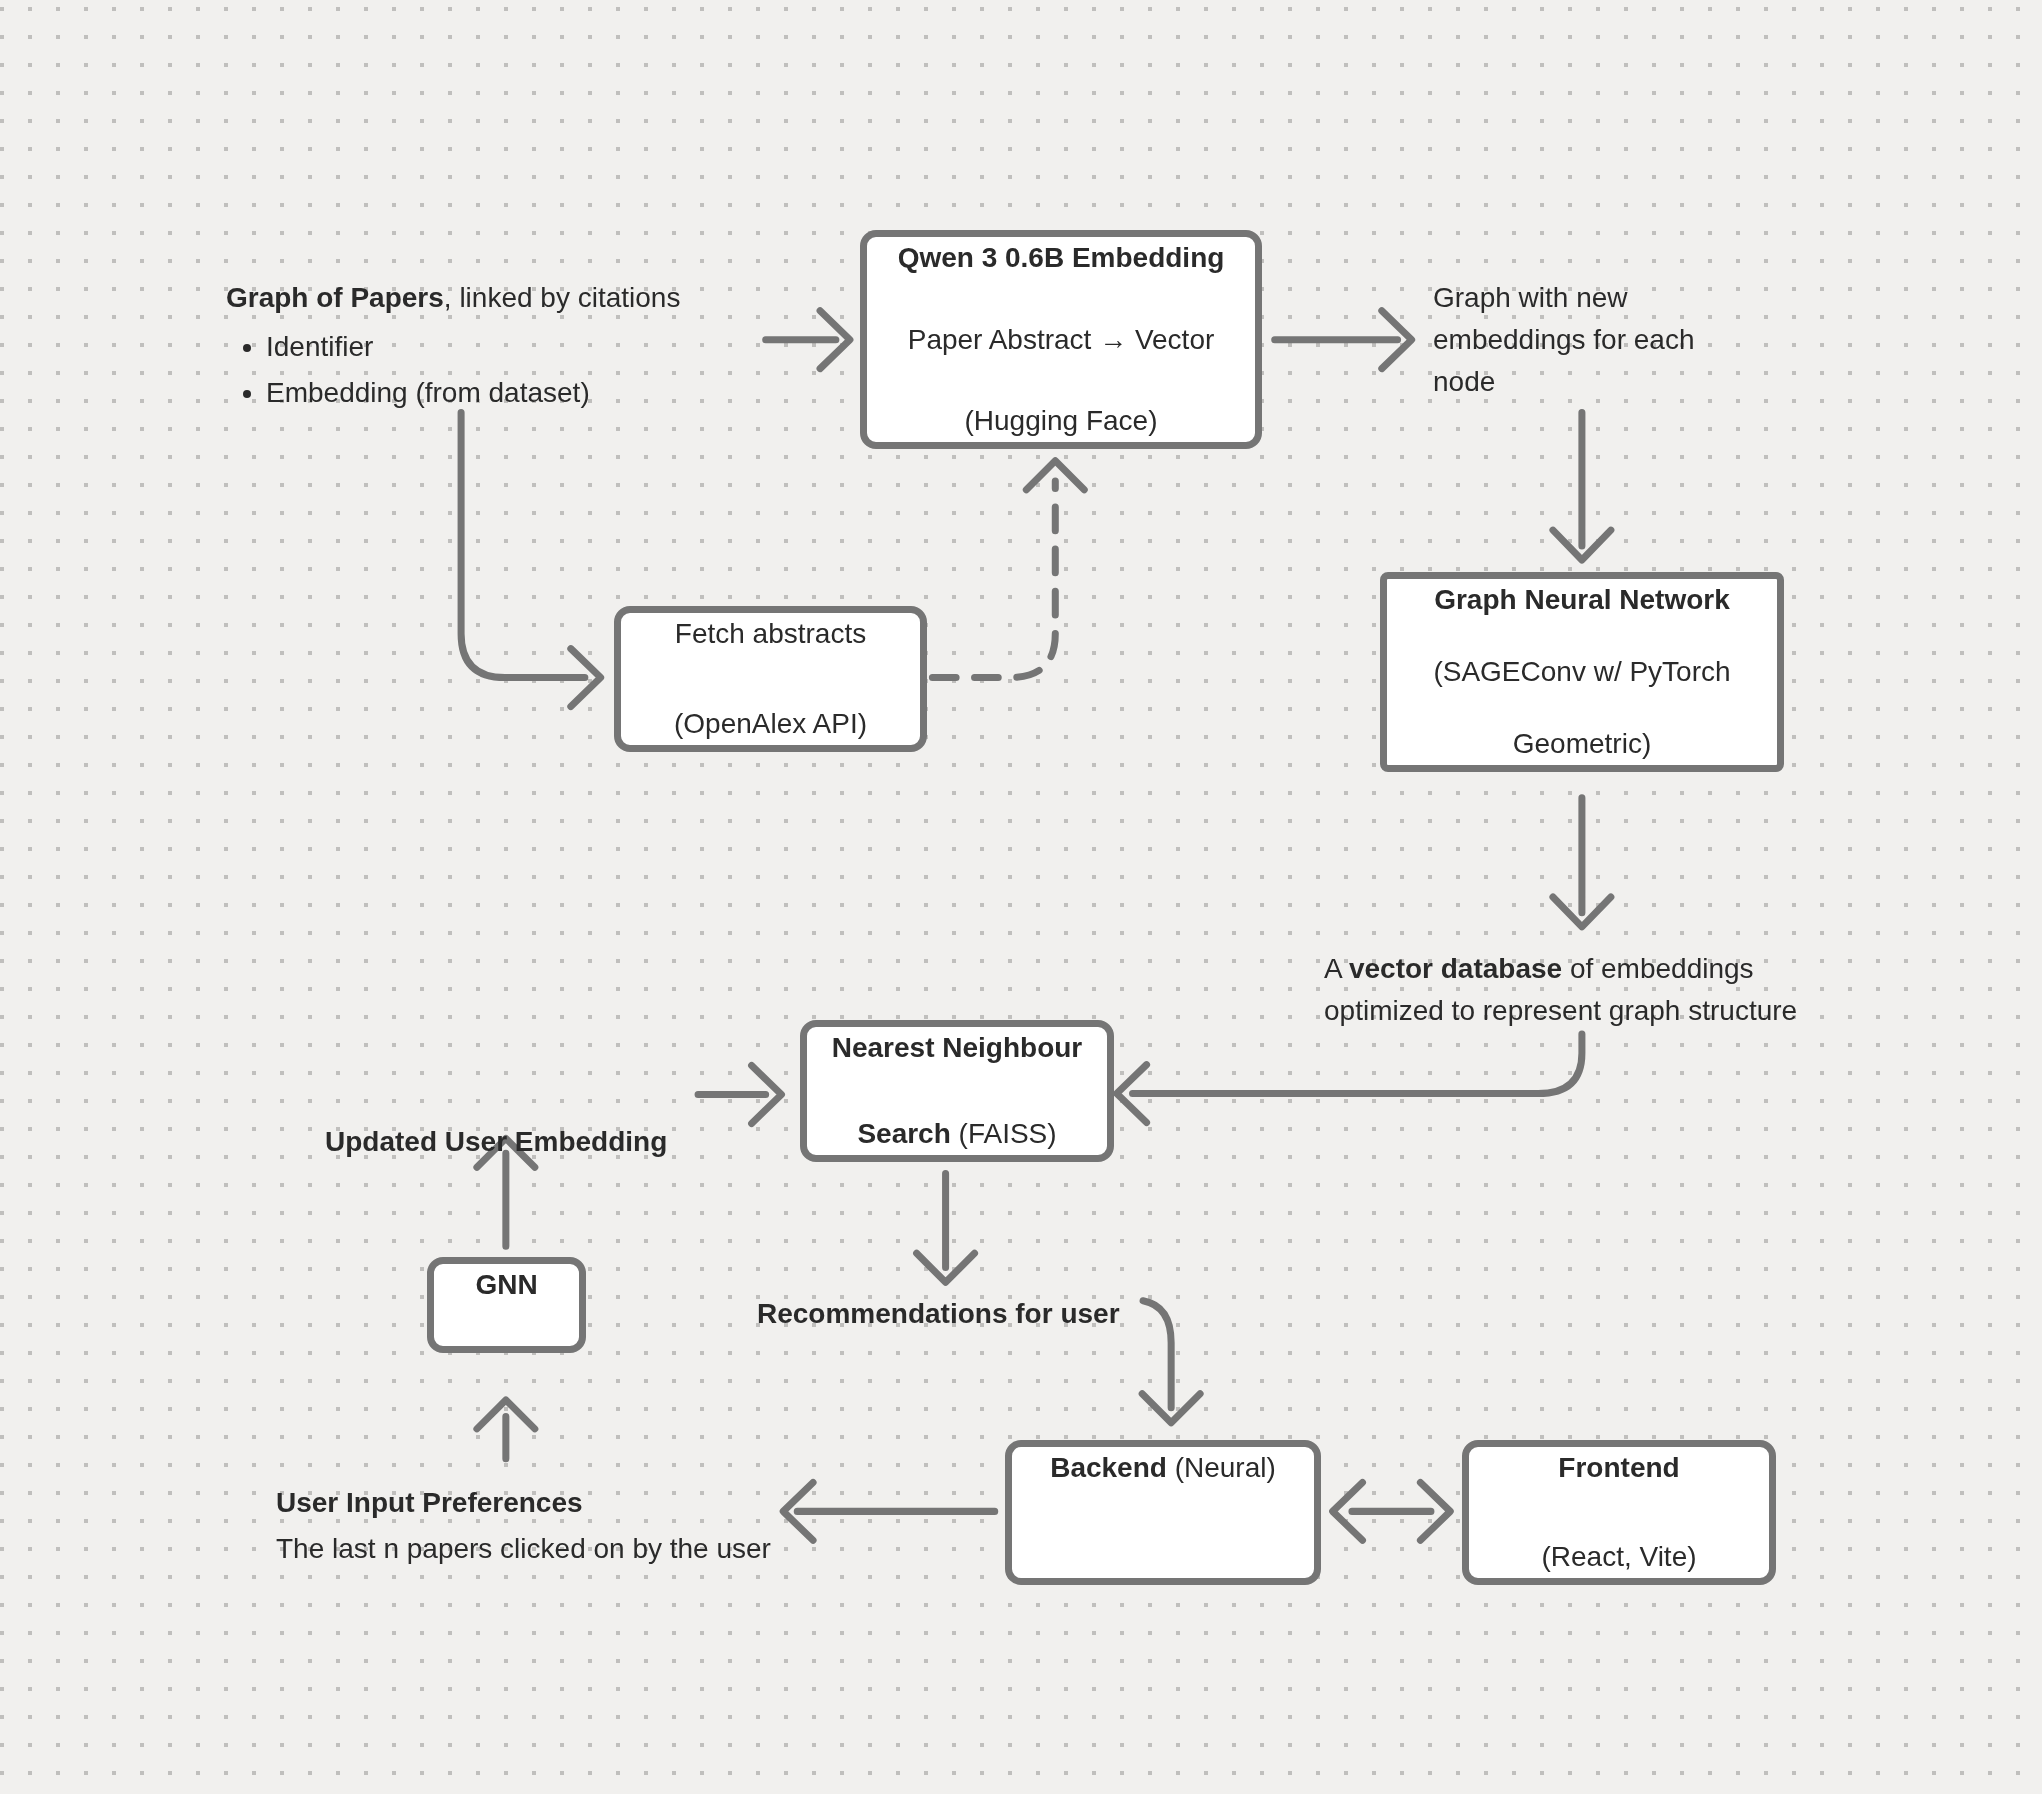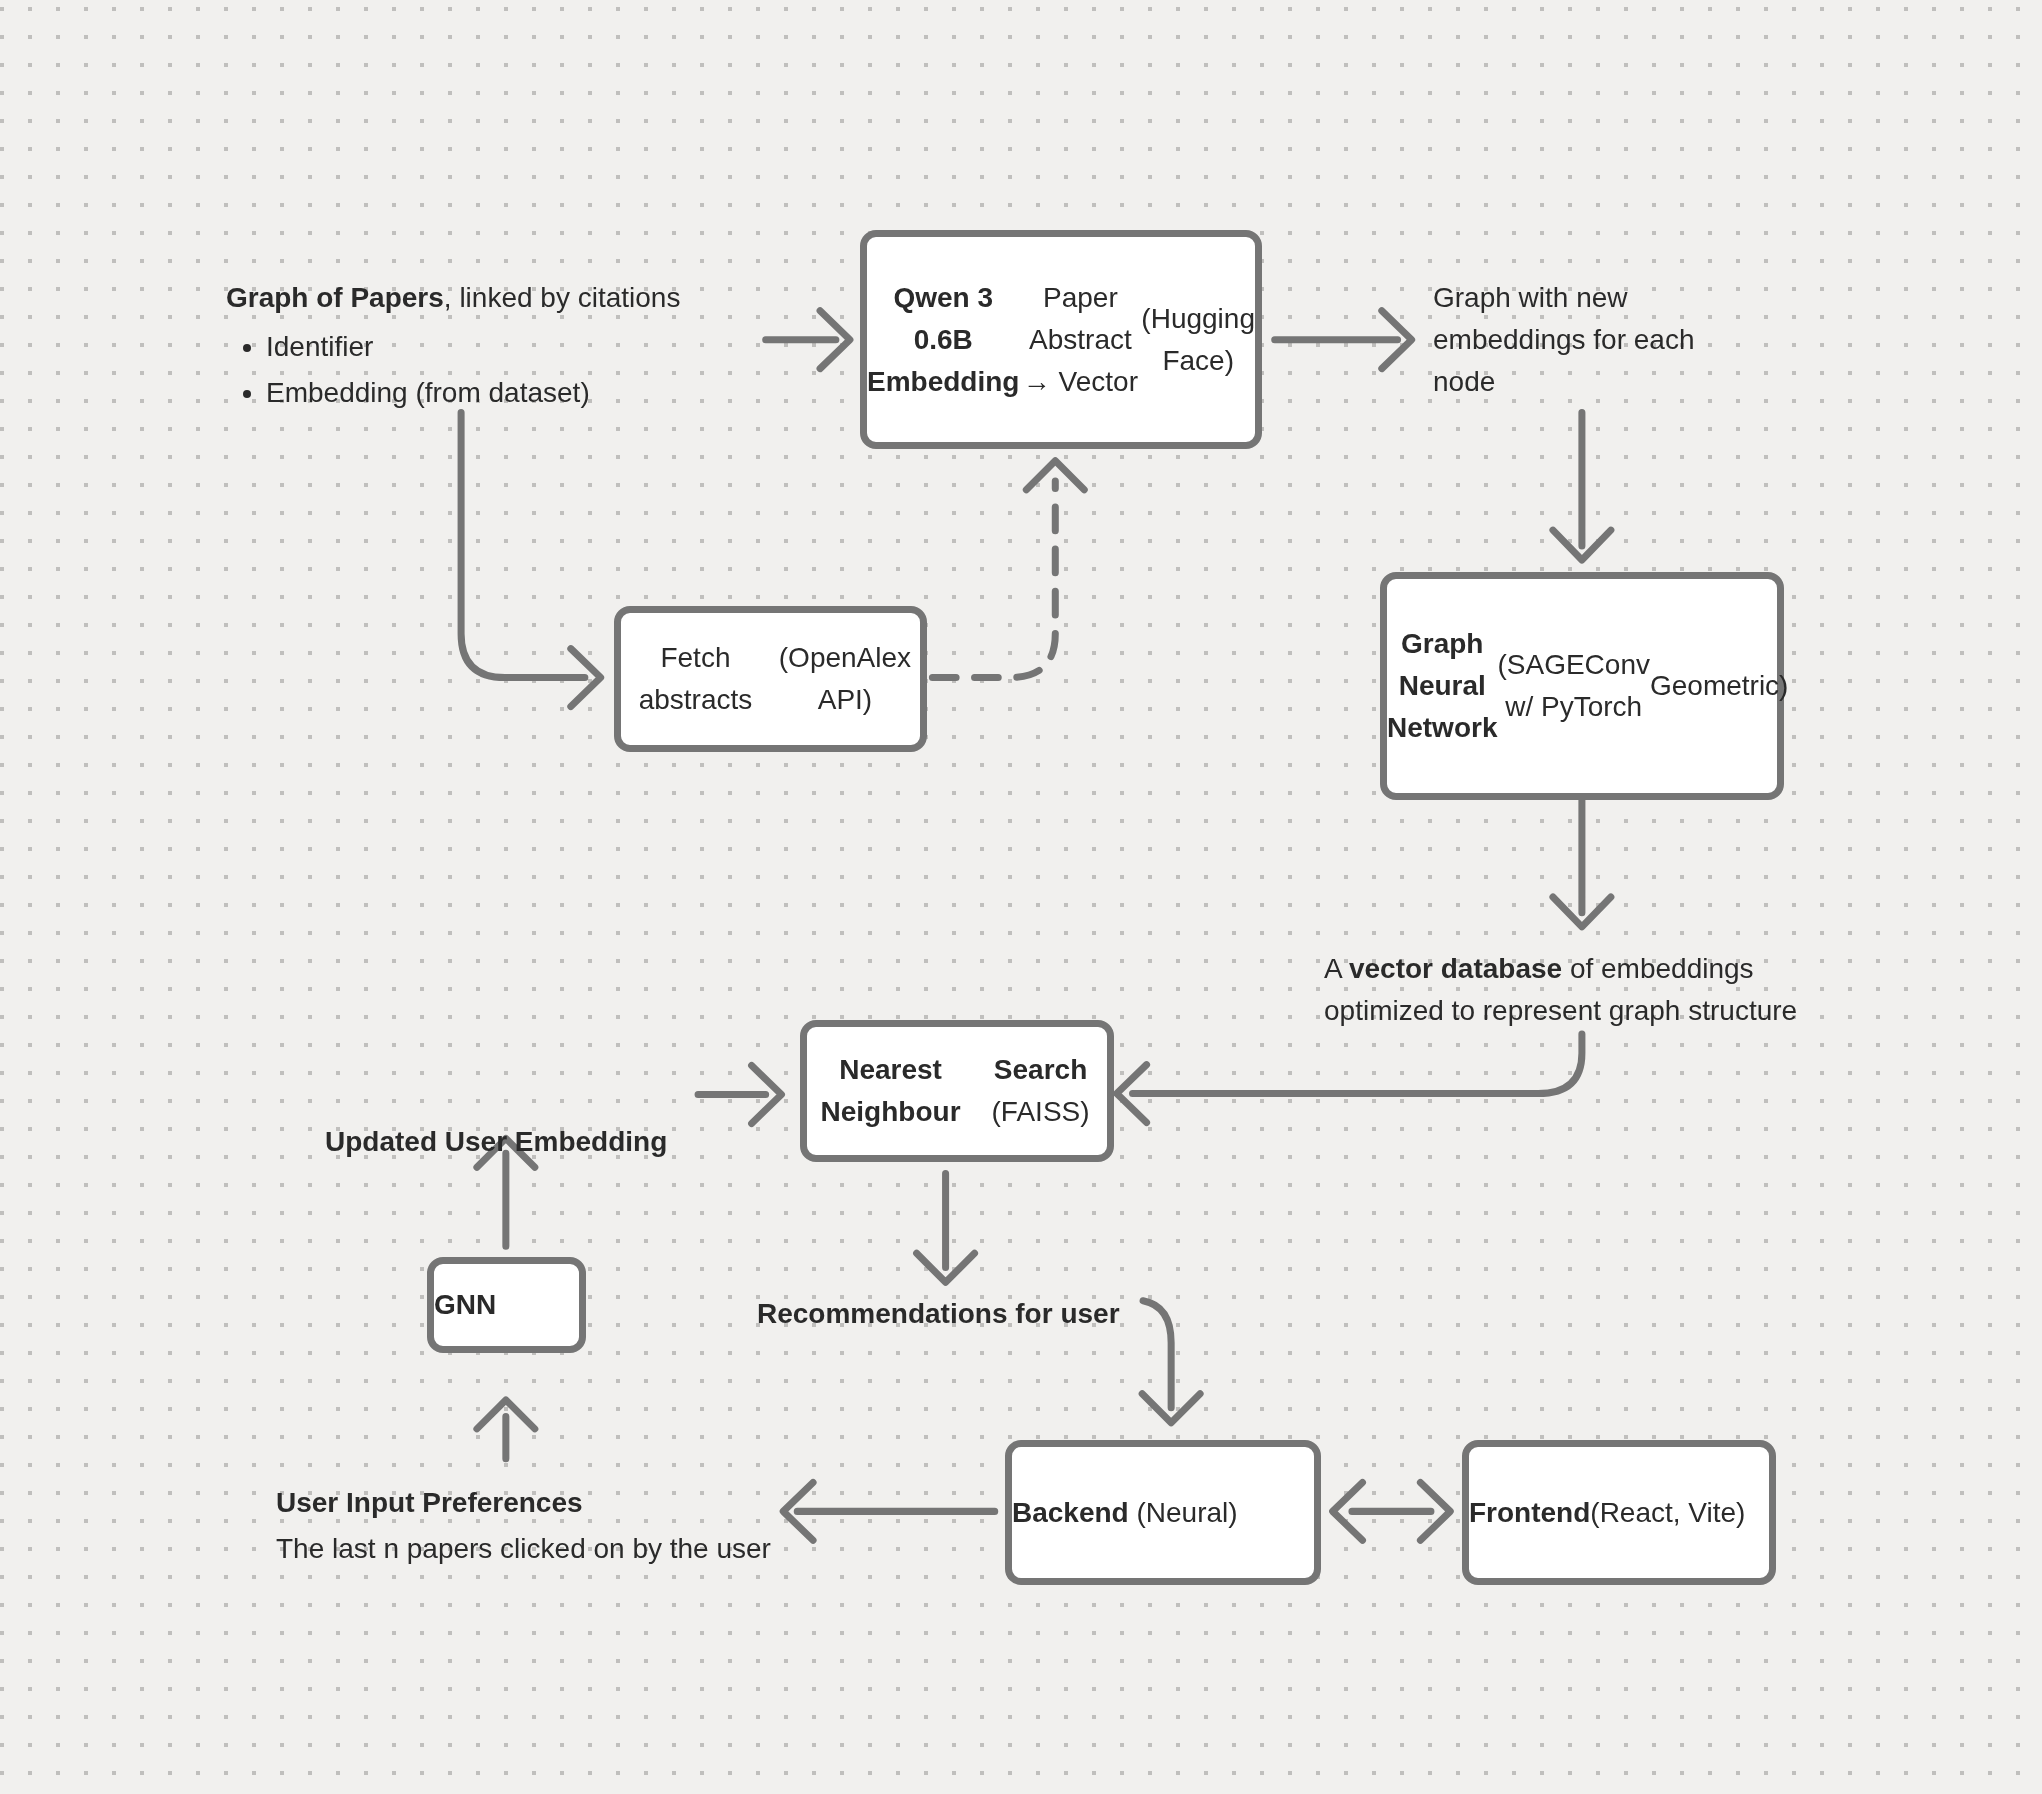--- a/index.html
+++ b/index.html
@@ -20,22 +20,22 @@
   #edges { position:absolute; left:0; top:0; width:2043px; height:1794px; }
   #edges path { stroke:#757575; stroke-width:8; fill:none; stroke-linecap:round; stroke-linejoin:round; }
   #edges path.dashed { stroke-dasharray:27 21; }
 
   .box {
     position:absolute;
     box-sizing:border-box;
     background:#ffffff;
     border:7px solid #757575;
     border-radius:16px;
-    display:flex; flex-direction:row;
-    align-items:center; justify-content:flex-start;
+    display:flex; flex-direction:column;
+    align-items:center; justify-content:space-between;
     text-align:center;
     font-size:28px; line-height:42px;
   }
   .tblock { position:absolute; font-size:28px; line-height:42px; }
   .b { font-weight:bold; }
   ul.bullets { margin:5.3px 0 0 0; padding-left:40px; }
   ul.bullets li { line-height:46px; }
 </style>
 </head>
 <body>
@@ -78,21 +78,21 @@
     <div>Graph with new</div>
     <div>embeddings for each</div>
     <div>node</div>
   </div>
 
   <div class="box" style="left:614px; top:606px; width:313px; height:146px;">
     <div>Fetch abstracts</div>
     <div>(OpenAlex API)</div>
   </div>
 
-  <div class="box" style="left:1380px; top:572px; width:404px; height:228px;">
+  <div class="box" style="left:1380px; top:572px; width:404px; height:200px;border-radius:8px;">
     <div class="b">Graph Neural Network</div>
     <div>(SAGEConv w/ PyTorch</div>
     <div>Geometric)</div>
   </div>
 
   <div class="tblock" style="left:1324px; top:948px;">
     <div><span>A </span><span class="b">vector database</span><span> of embeddings</span></div>
     <div>optimized to represent graph structure</div>
   </div>
 

